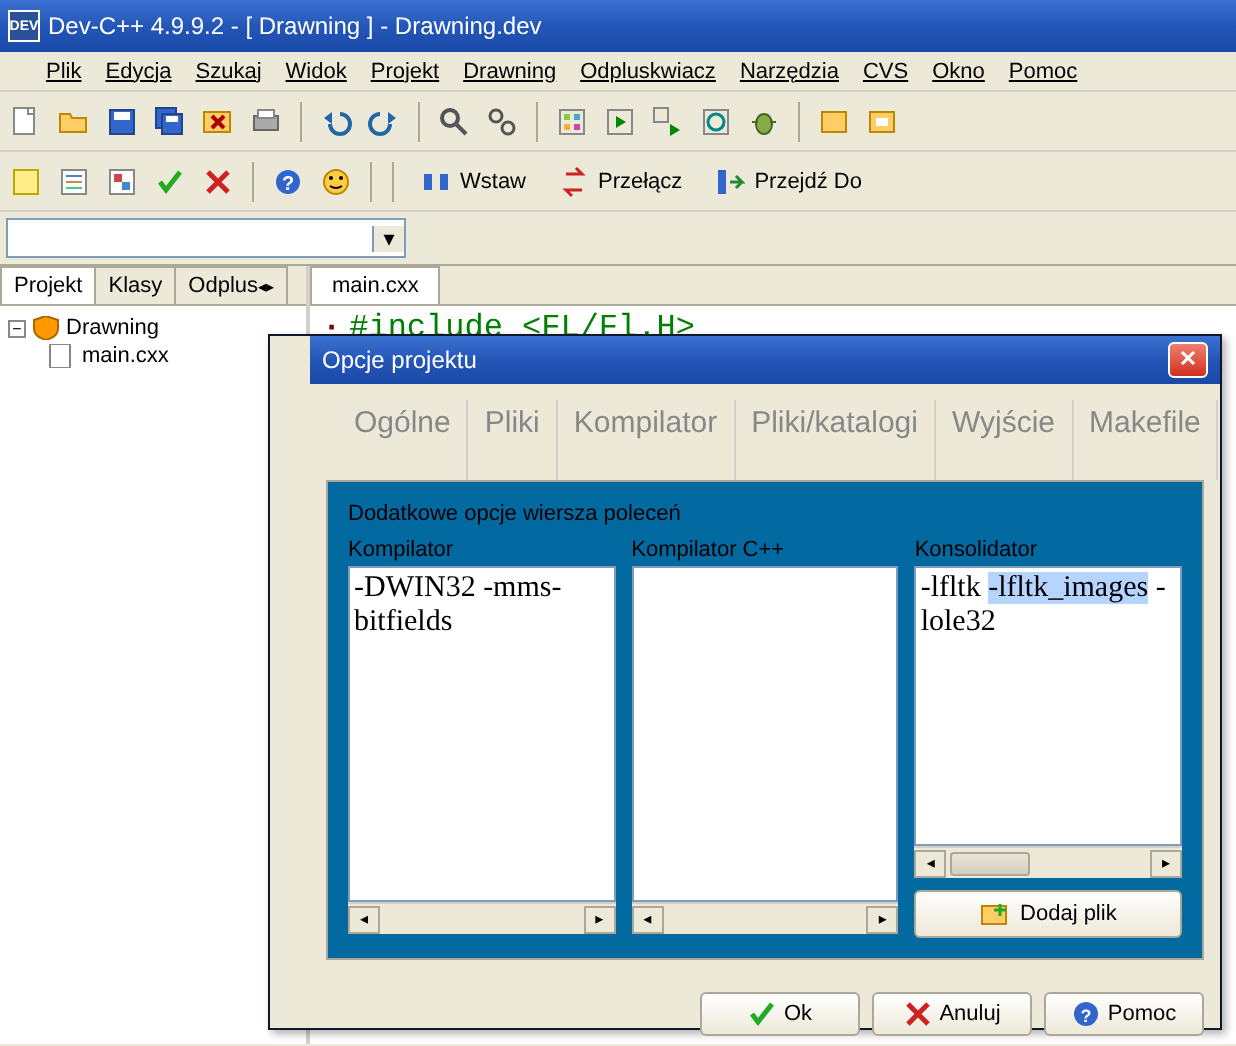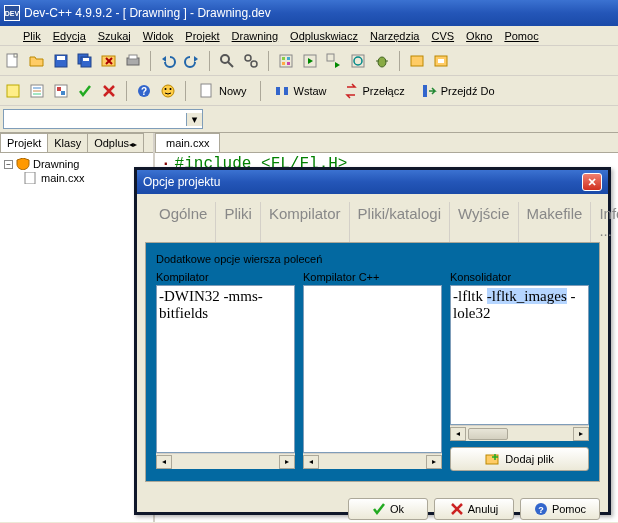--- a/index.html
+++ b/index.html
@@ -35,21 +35,21 @@
   .tree-icon { width: 14px; height: 12px; }
   .tree-child { margin-left: 20px; }
 
   .editor-area { flex: 1; background: #fff; }
   .editor-tabs { display: flex; background: #ece9d8; border-bottom: 1px solid #aca899; }
   .editor-tab { padding: 3px 10px; border: 1px solid #aca899; background: #fff; font-size: 11px; border-bottom: none; }
   .editor-line { padding: 2px 6px; font-family: "Courier New", monospace; font-size: 16px; color: #008000; }
   .editor-line .gutter { color: #800000; font-weight: bold; margin-right: 4px; }
 
   
-  .dialog { position: absolute; left: 134px; top: 167px; width: 477px; height: 348px; border: 3px solid #0f172a; background: #ece9d8; box-shadow: 2px 2px 4px rgba(0,0,0,.3); }
+  .dialog { position: absolute; left: 134px; top: 167px; width: 477px; height: 348px; border: 1px solid #0f172a; background: #ece9d8; box-shadow: 2px 2px 4px rgba(0,0,0,.3); padding-left: 20px; }
   .dlg-title { height: 24px; background: linear-gradient(to bottom, #3b72d1, #2456b8 50%, #1a4aa8); color: #fff; display: flex; align-items: center; padding: 0 6px; font-size: 12px; }
   .dlg-title .spacer { flex: 1; }
   .dlg-close { width: 20px; height: 18px; background: linear-gradient(#f08070,#d03020); border: 1px solid #fff; border-radius: 3px; color: #fff; text-align: center; font-size: 11px; font-weight: bold; line-height: 16px; cursor: default; }
 
   .dlg-body { padding: 8px; }
   .dlg-tabs { border-bottom: 1px solid #aca899; display: flex; padding-left: 6px; }
   .dlg-tab { padding: 3px 8px; color: #888; font-size: 15px; border-right: 1px solid #d4d0c8; }
   .dlg-tab.active { background: #fff; border: 1px solid #aca899; border-bottom: 1px solid #fff; color: #000; margin-bottom: -1px; }
   .dlg-panel { background: #0369a1; border: 1px solid #aca899; border-top: none; padding: 10px; }
 
@@ -243,26 +243,20 @@
     </div>
   <div class="tool-btn">
       <svg width="16" height="16">
         <circle cx="8" cy="8" r="6" fill="#fc4" stroke="#b80"></circle>
         <circle cx="5.5" cy="6" r="1" fill="#000"></circle>
         <circle cx="10.5" cy="6" r="1" fill="#000"></circle>
         <path d="M5 10q3 2 6 0" fill="none" stroke="#000"></path>
       </svg>
     </div>
   <div class="tool-sep"></div>
-  <div class="tool-lbl-btn">
-      <svg width="16" height="16">
-        <rect x="2" y="1" width="10" height="13" fill="#fff" stroke="#888"></rect>
-      </svg>
-      <span>Nowy</span>
-    </div>
   <div class="tool-sep"></div>
   <div class="tool-lbl-btn">
       <svg width="16" height="16">
         <rect x="2" y="4" width="4" height="8" fill="#36c"></rect>
         <rect x="10" y="4" width="4" height="8" fill="#36c"></rect>
       </svg>
       <span>Wstaw</span>
     </div>
   <div class="tool-lbl-btn">
       <svg width="16" height="16">

